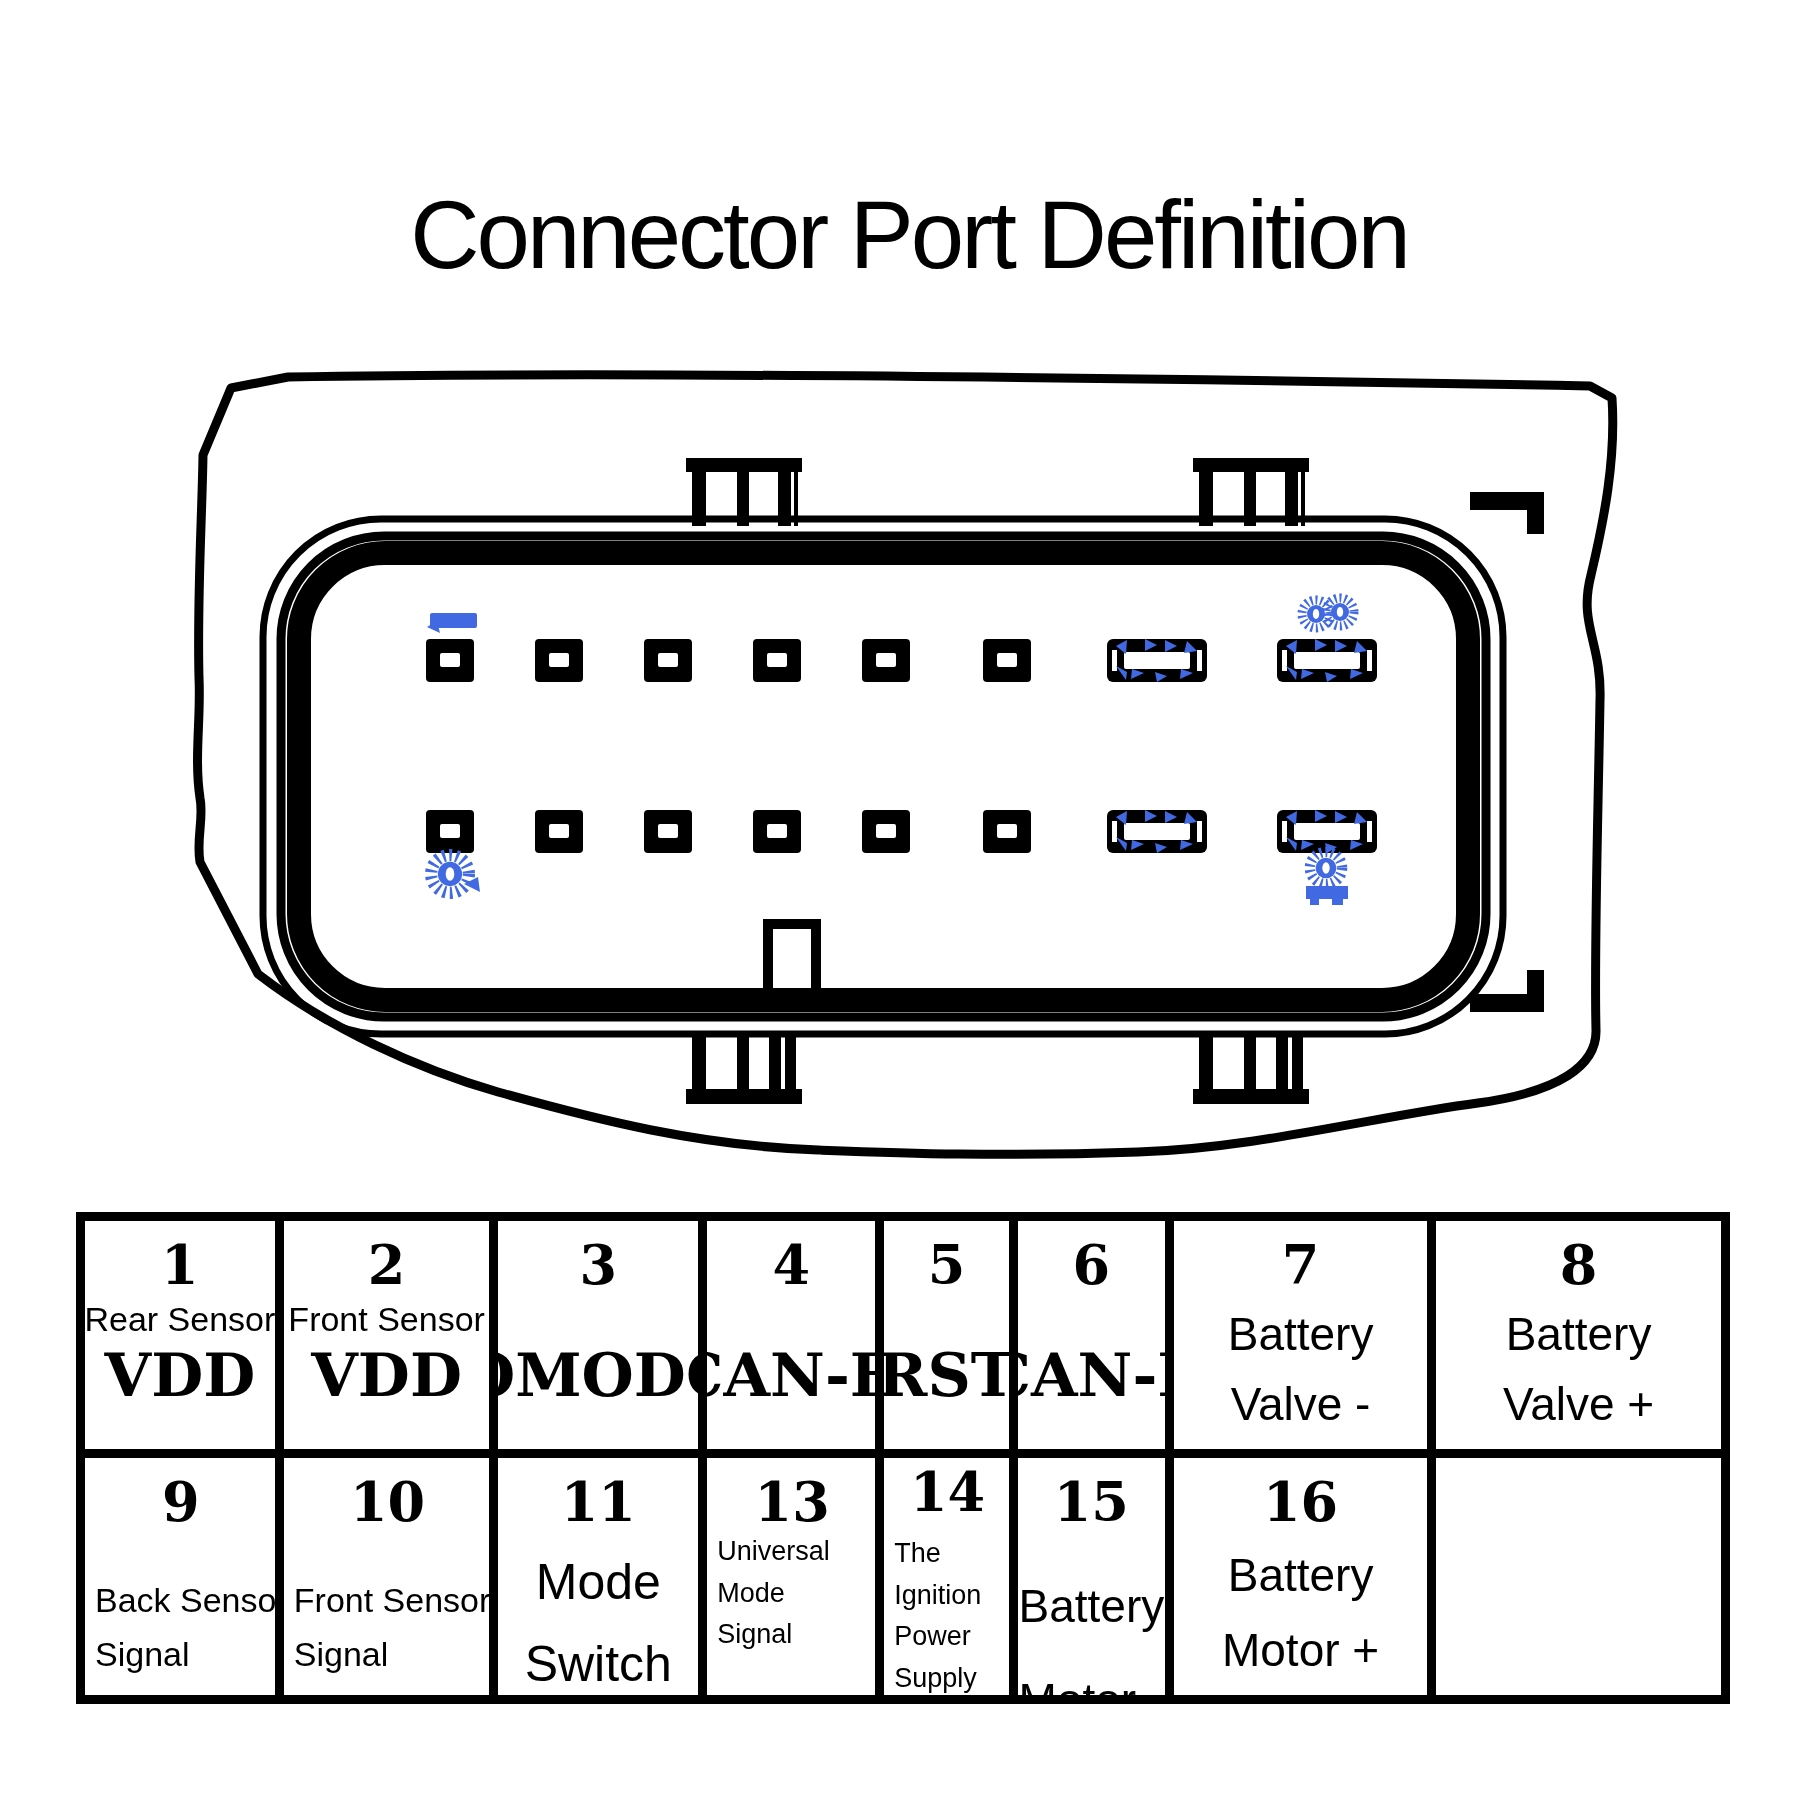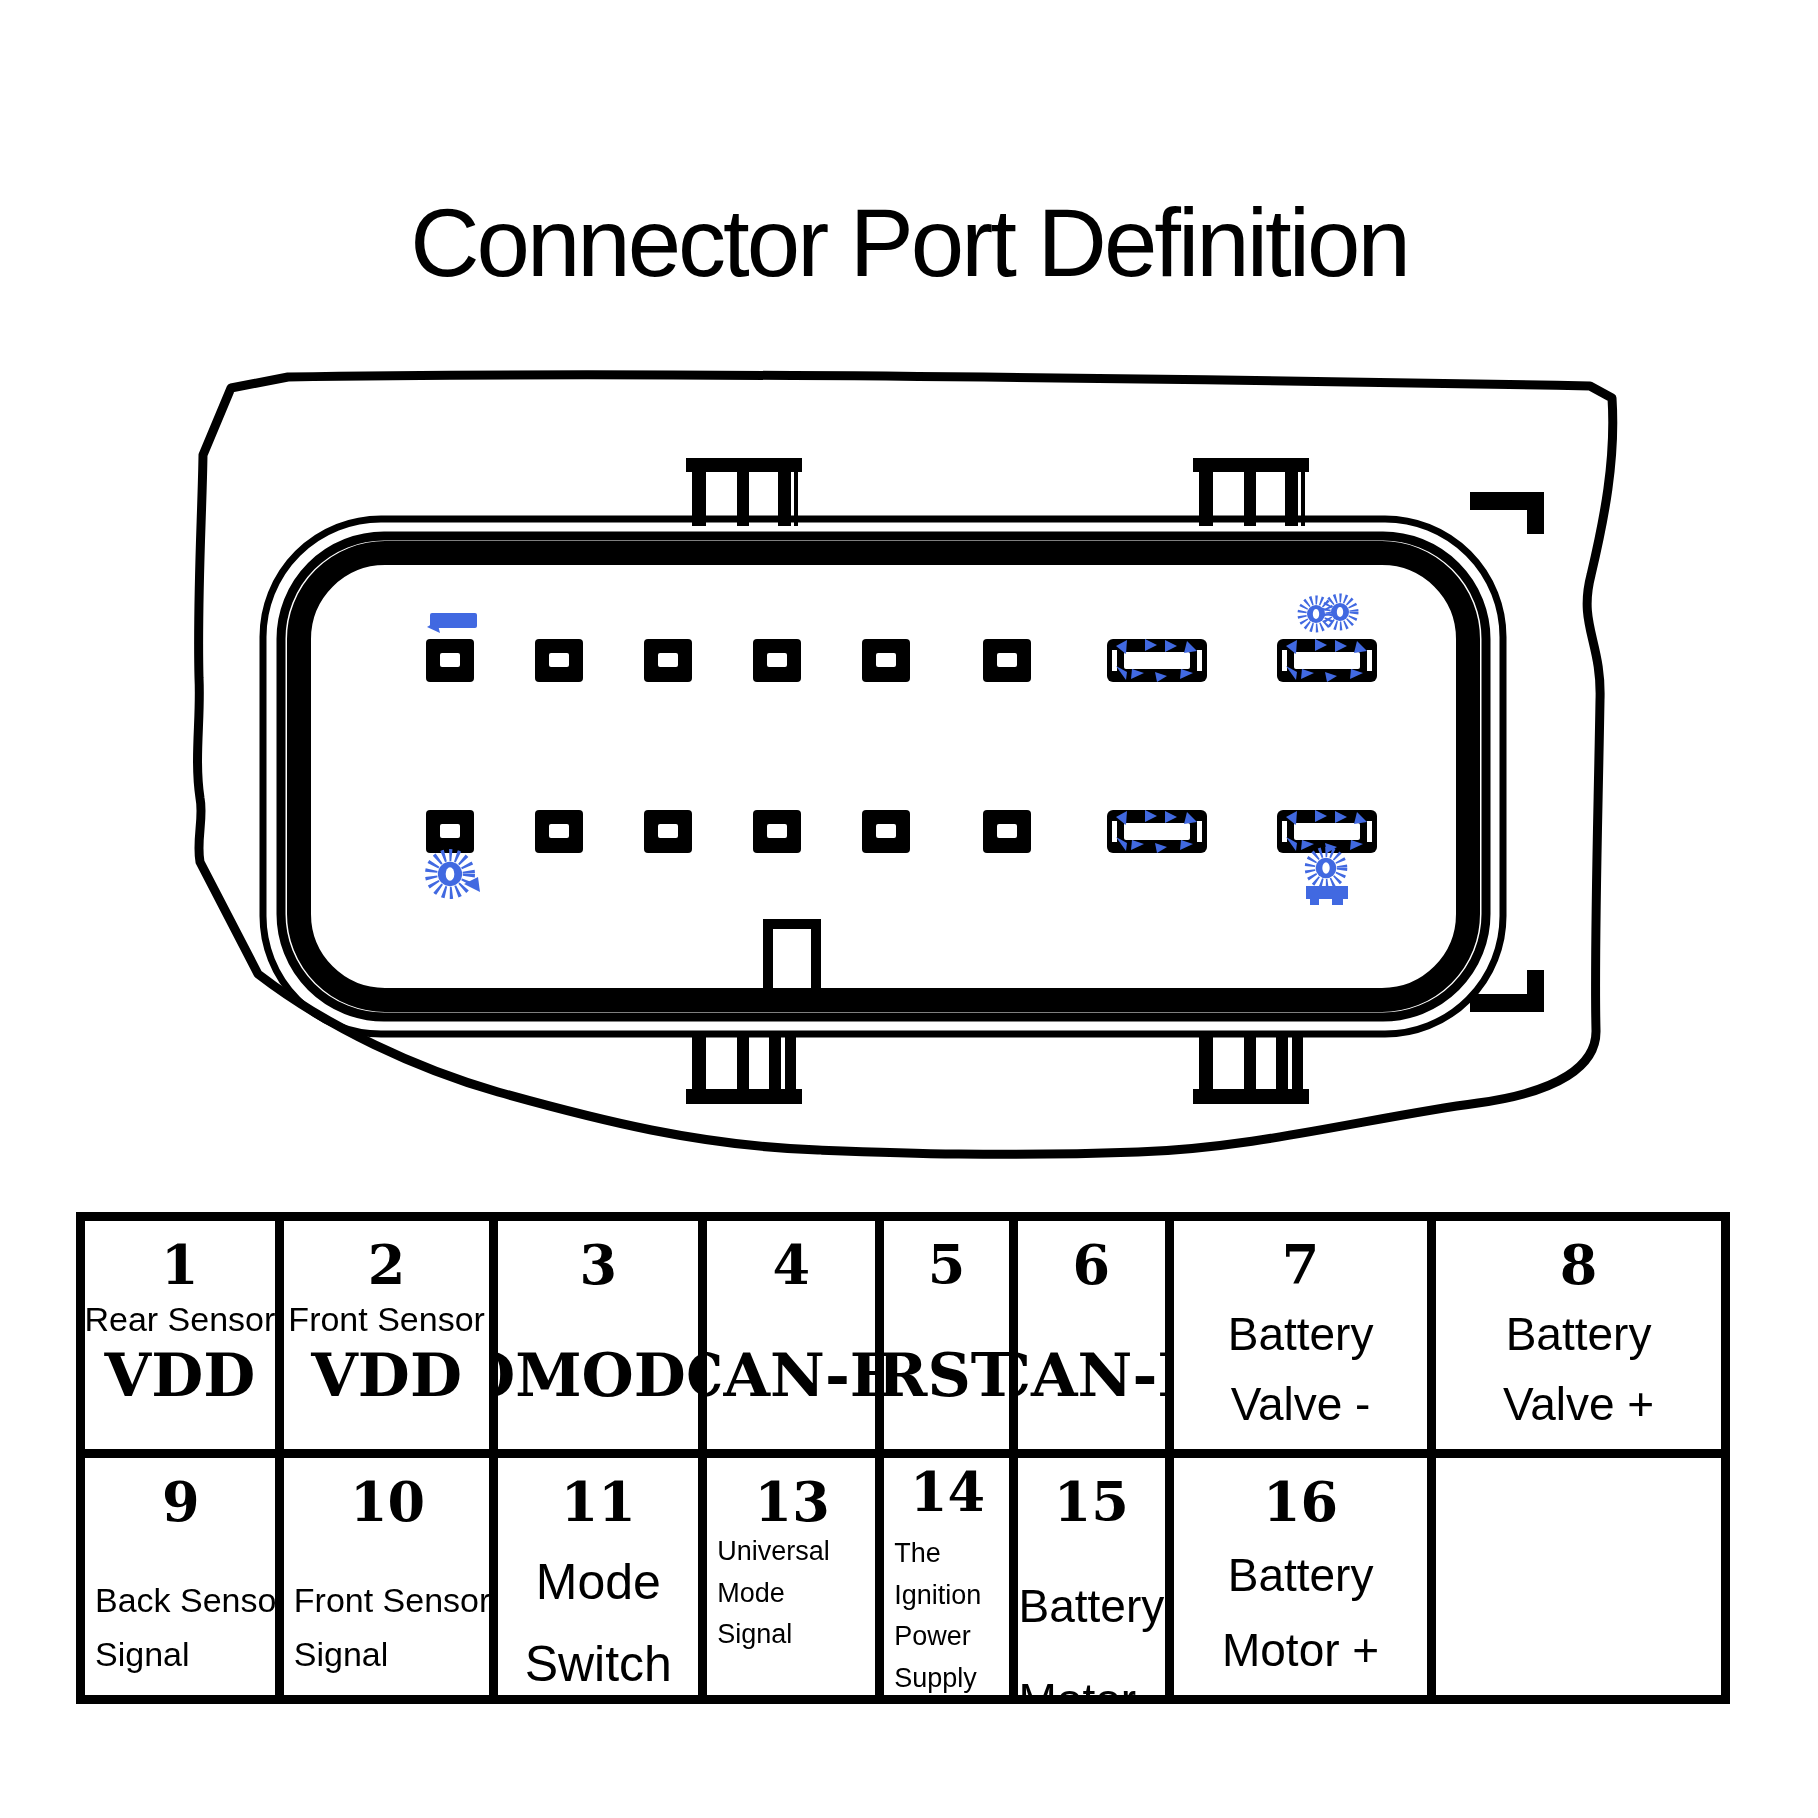--- a/index.html
+++ b/index.html
@@ -3,21 +3,21 @@
 <meta charset="utf-8">
 <style>
   html,body{margin:0;padding:0;}
   body{
     width:1818px;height:1818px;
     background:#ffffff;
     font-family:"Liberation Sans", sans-serif;
     position:relative;overflow:hidden;color:#000;
   }
   .title{
-    position:absolute;top:188px;left:0;width:100%;
+    position:absolute;top:180px;left:0;width:100%;
     text-align:center;font-size:96px;font-weight:400;
     letter-spacing:-3px;margin:0;color:#000;
   }
   svg.diagram{position:absolute;left:0;top:0;pointer-events:none;}
   .pin-table{
     position:absolute;left:76px;top:1212px;width:1654px;height:492px;
     border:9px solid #000;background:#fff;box-sizing:border-box;
     display:grid;
     grid-template-columns:201fr 217fr 211fr 179fr 135fr 158fr 265fr 288fr;
     grid-template-rows:1fr 1fr;

